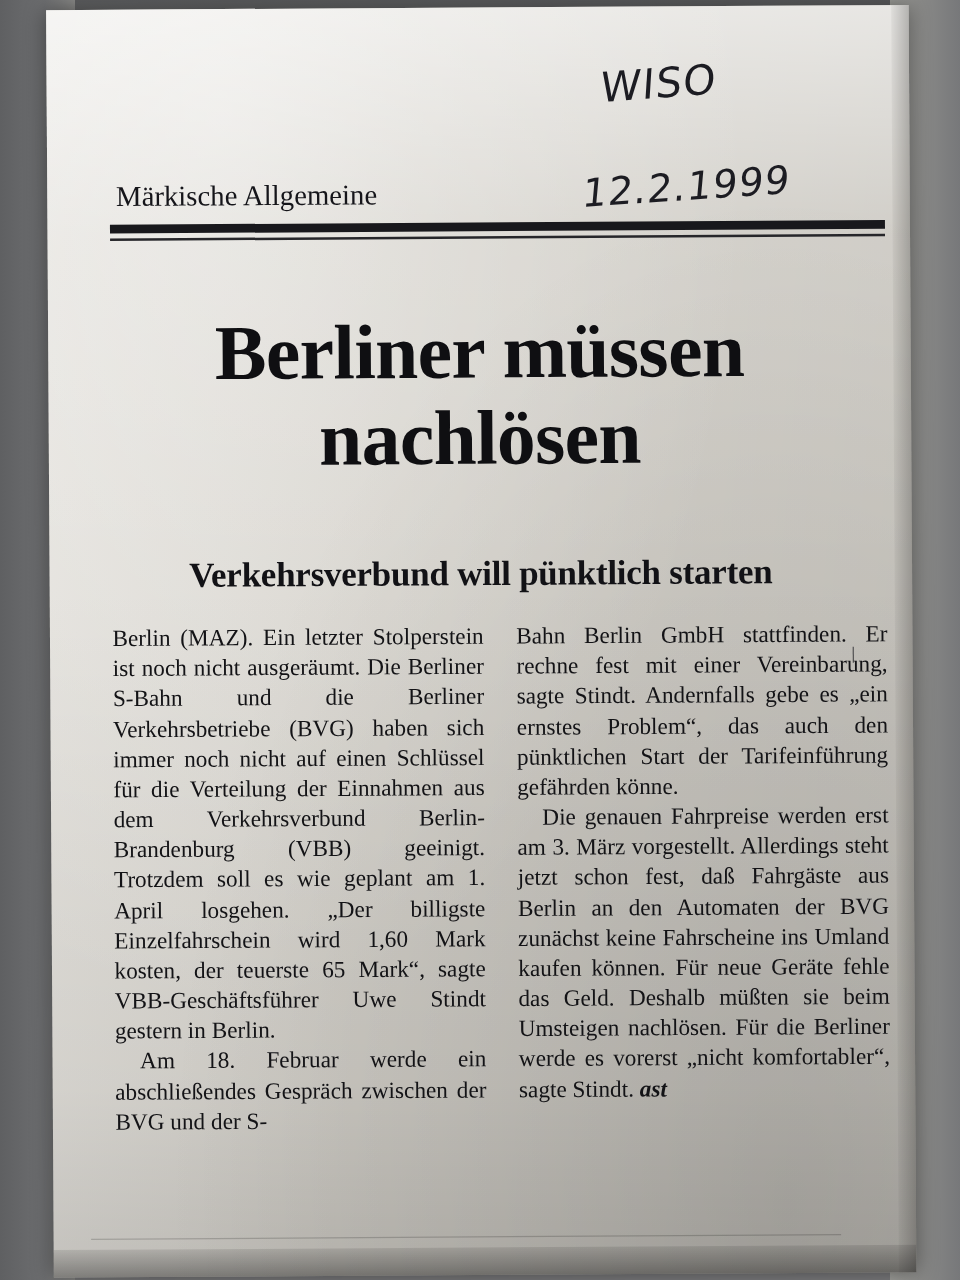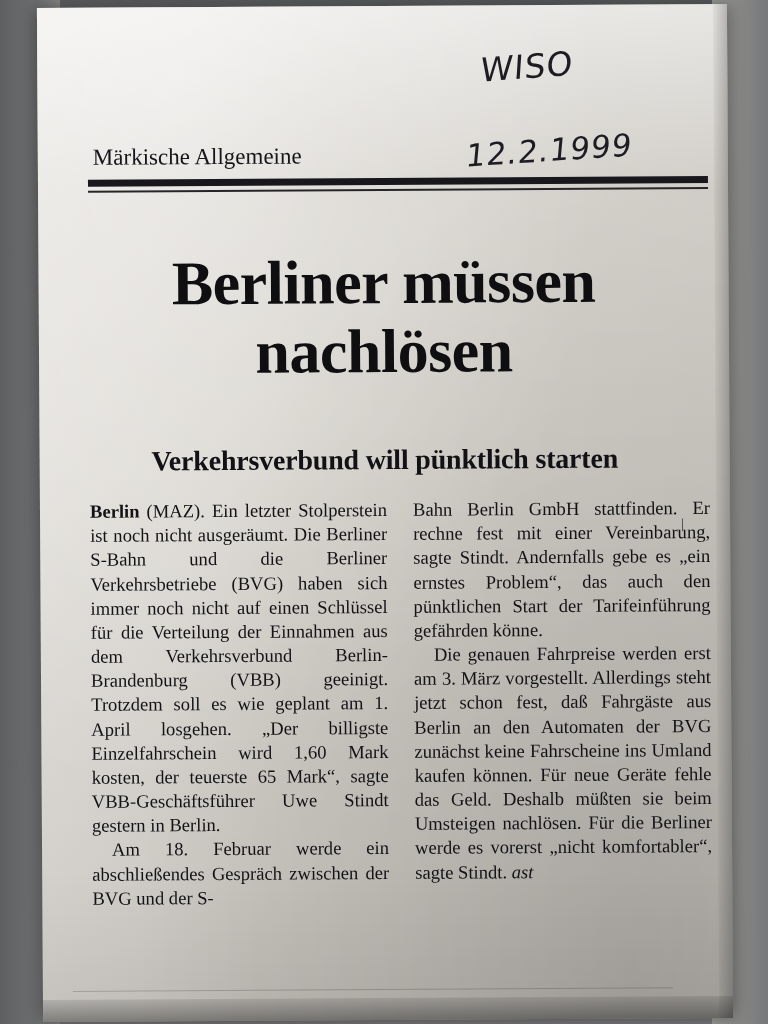--- a/index.html
+++ b/index.html
@@ -153,22 +153,22 @@
     width: 297px;
     font-size: 18.6px;
     line-height: 1.30;
     color: #131316;
     text-align: justify;
     text-justify: inter-word;
     hyphens: manual;
   }
   .col p { margin: 0; }
   .col p.indent { text-indent: 20px; }
-  .lead { font-weight: bold; margin-top: 24px; }
-  .sig { font-style: italic; font-weight: normal; }
+  .lead { font-weight: normal; margin-top: 24px; }
+  .sig { font-style: italic; font-weight: bold; }
 
   .bottom-edge {
     position: absolute;
     left: 0;
     bottom: 0;
     width: 690px;
     height: 22px;
     background: linear-gradient(180deg, rgba(0,0,0,0.10), rgba(0,0,0,0.35));
   }
   .right-strip {

